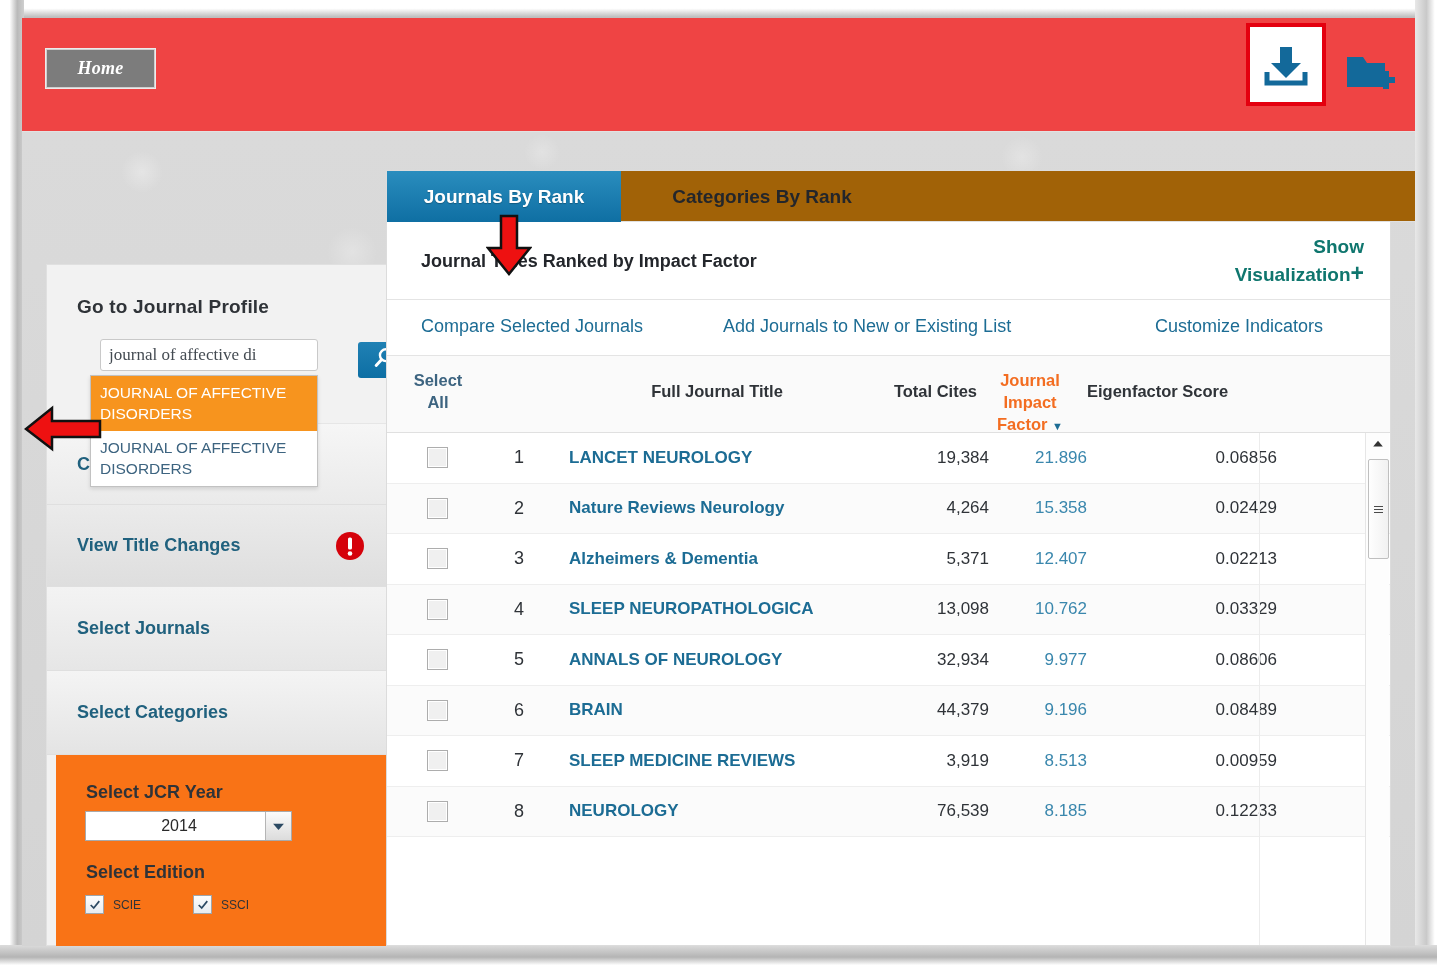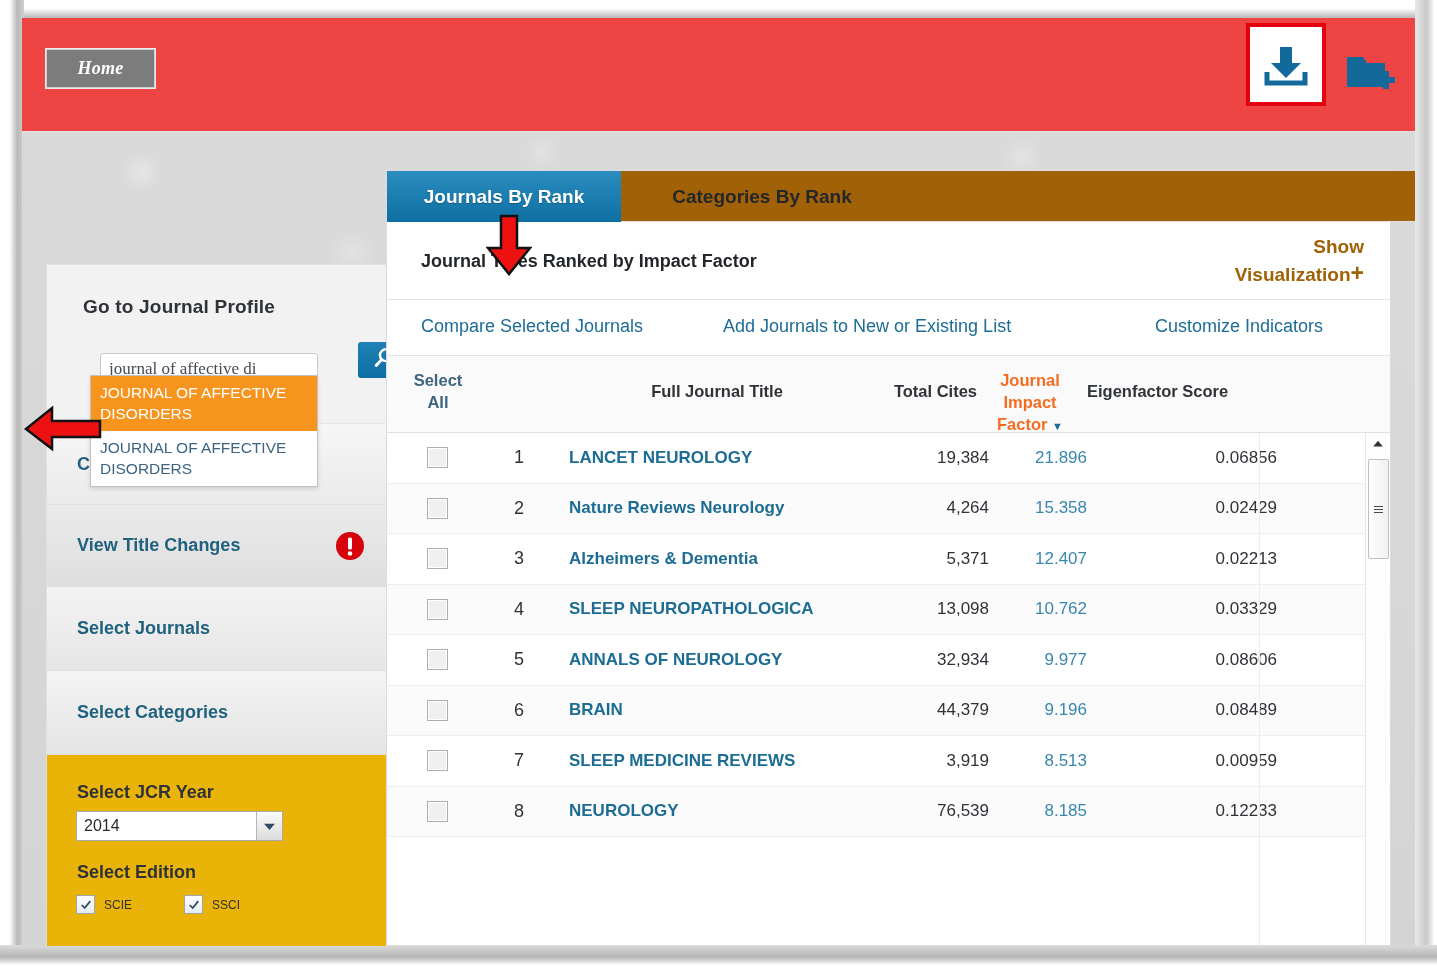--- a/index.html
+++ b/index.html
@@ -111,26 +111,26 @@
 
   
   #sidebar {
     position: absolute; left: 24px; top: 246px;
     width: 342px; height: 682px;
     background: #f2f2f2;
     border: 1px solid #e0e0e0;
     box-sizing: border-box;
   }
   #gtjp-title {
-    position: absolute; left: 36px; top: 31px;
+    position: absolute; left: 30px; top: 31px;
     font-size: 19px; font-weight: bold; color: #2f3338;
     letter-spacing: .2px;
   }
   #search-wrap {
-    position: absolute; left: 53px; top: 88px;
+    position: absolute; left: 53px; top: 74px;
     width: 228px; height: 32px;
   }
   #search-input {
     width: 218px; height: 32px;
     box-sizing: border-box;
     border: 1px solid #c9c9c9;
     border-radius: 3px;
     background: #ffffff;
     padding: 0 8px;
     font-family: "Liberation Serif", serif;
@@ -179,24 +179,25 @@
   }
   #sb-hidden { top: 158px; height: 82px; background: linear-gradient(to bottom,#f6f6f6,#eaeaea); border-top:1px solid #e6e6e6;}
   #sb-title-changes { top: 240px; height: 82px; background: linear-gradient(to bottom,#ebebeb,#dedede); }
   #sb-select-journals { top: 322px; height: 84px; background: linear-gradient(to bottom,#f3f3f3,#e6e6e6); }
   #sb-select-categories { top: 406px; height: 84px; background: linear-gradient(to bottom,#f4f4f4,#e4e4e4); }
   #alert-icon {
     position: absolute; left: 288px; top: 26px;
     width: 30px; height: 30px;
   }
   #sb-bottom {
-    position: absolute; left: 0; top: 490px;
+    position: absolute; left: 9px; top: 490px;
     width: 340px; height: 191px;
-    background: #eab308;
-    box-sizing: border-box;
+    background: #f97316;
+    box-sizing: border-box;
+    text-align: center;
   }
   #jcr-year-label {
     position: absolute; left: 30px; top: 27px;
     font-size: 18px; font-weight: bold; color: #2f3338;
   }
   #jcr-year-select {
     position: absolute; left: 29px; top: 56px;
     width: 207px; height: 30px;
     box-sizing: border-box;
     border: 1px solid #a9a9a9;
@@ -273,21 +274,21 @@
     background: #ffffff;
   }
   #ranked-title {
     position: absolute; left: 34px; top: 29px;
     font-size: 18px; font-weight: bold; color: #23262b;
   }
   #show-viz {
     position: absolute; right: 26px; top: 12px;
     width: 185px;
     text-align: right;
-    font-size: 19px; font-weight: bold; color: #a16207;
+    font-size: 19px; font-weight: bold; color: #0f766e;
     line-height: 26px;
     cursor: pointer;
   }
   #show-viz .plus { font-size: 23px; }
   #actionbar {
     position: absolute; left: 0; top: 129px;
     width: 1003px; height: 56px;
     border-bottom: 1px solid #e4e4e4;
     box-sizing: border-box;
     background: #ffffff;

